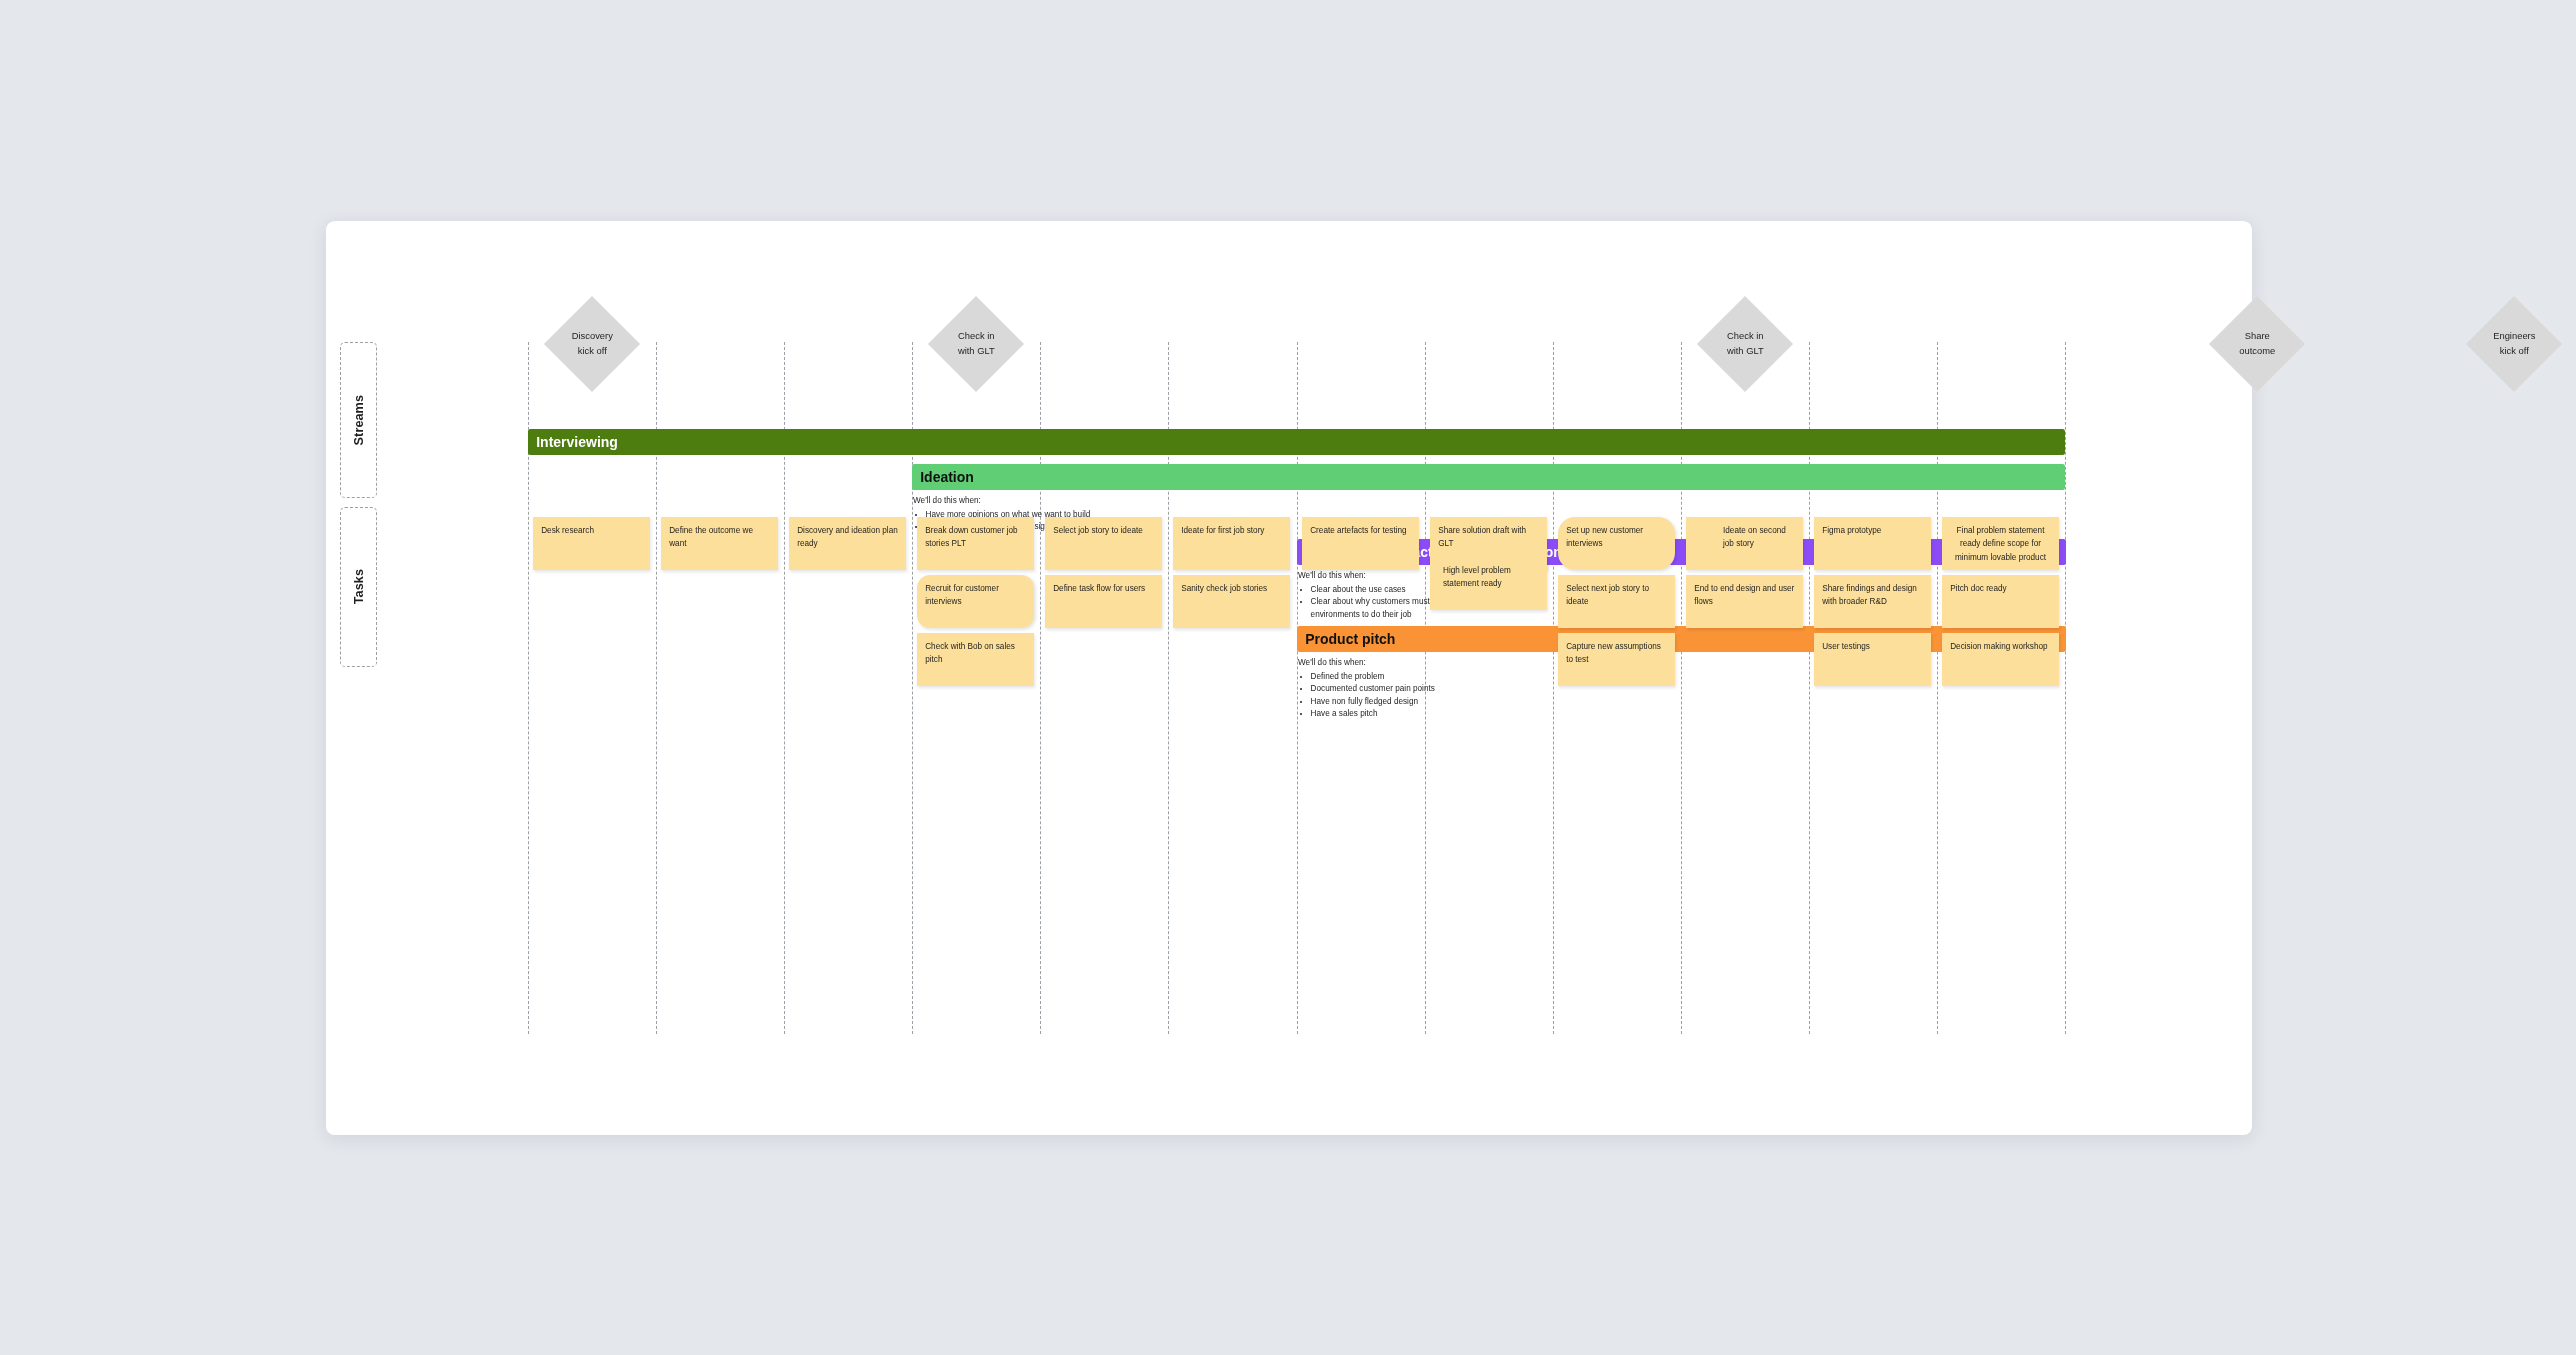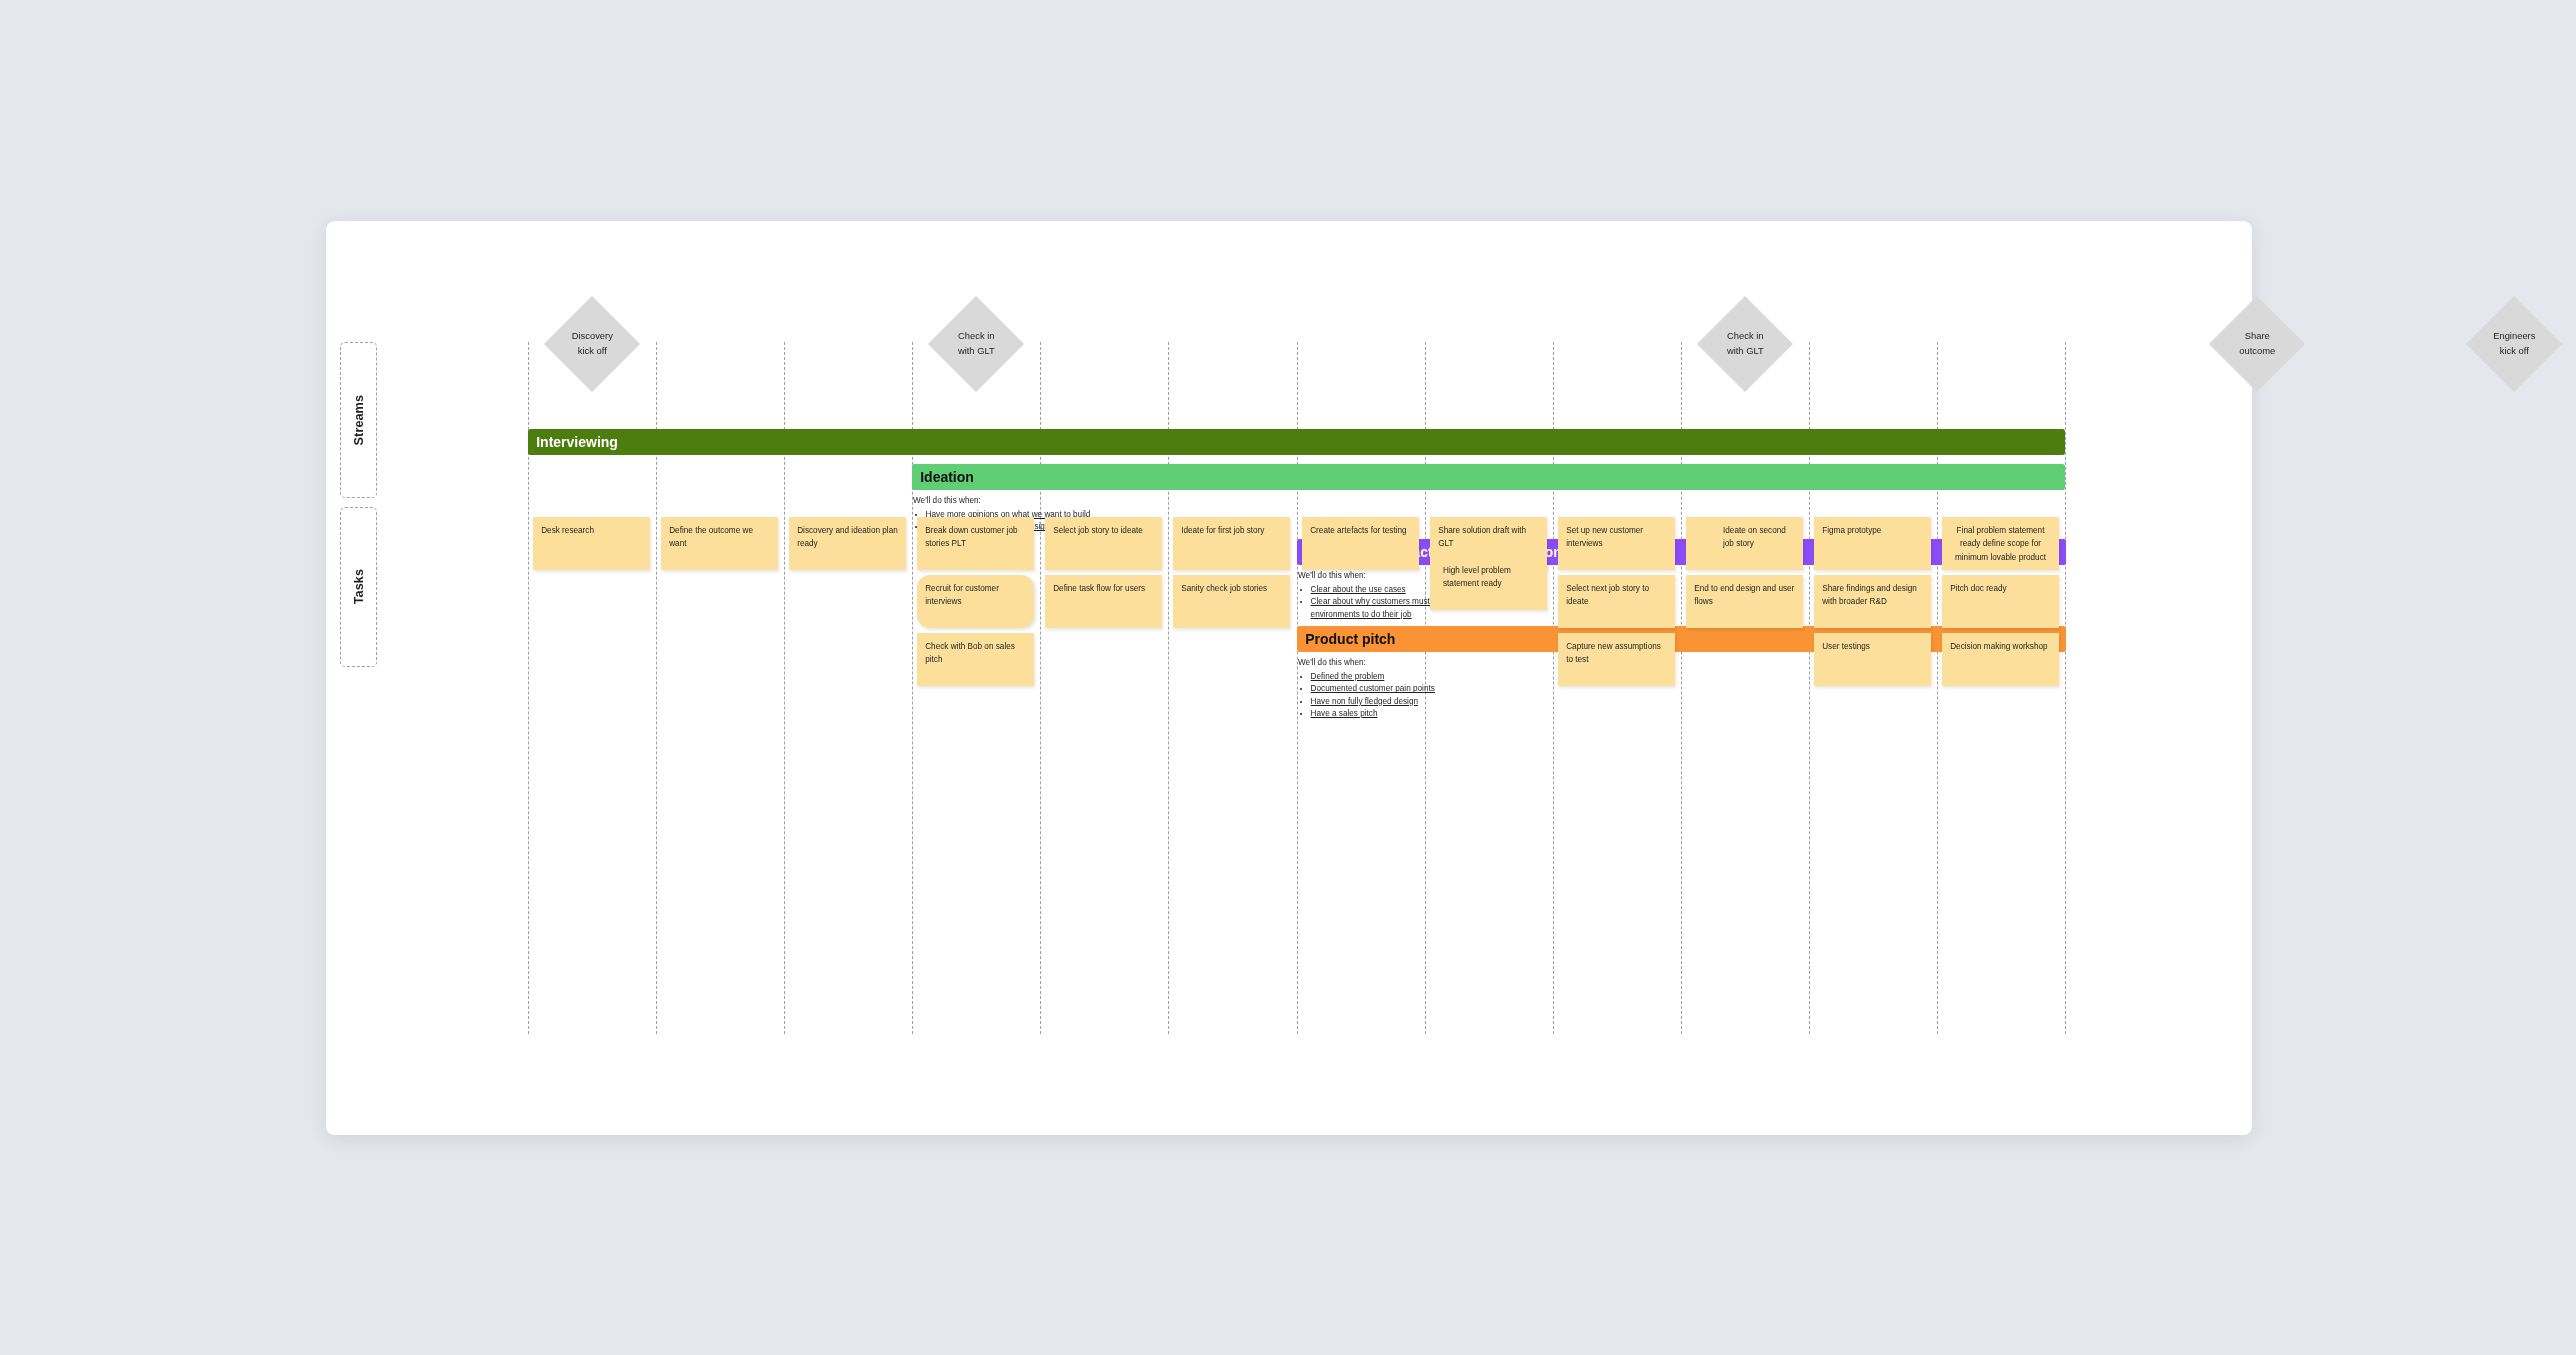--- a/index.html
+++ b/index.html
@@ -60,21 +60,21 @@
     font-size:14px;font-weight:700;line-height:1;
   }
 
   
   .criteria{
     position:absolute;
     font-size:8.2px;color:#1f1f1f;line-height:1.52;
   }
   .criteria .lead{margin:0 0 1.3px 0;}
   .criteria ul{margin:0;padding-left:12.6px;list-style:disc;}
-  .criteria li{margin:0;text-decoration:underline;}
+  .criteria li{margin:0;}
 
   
   .card{
     position:absolute;
     background:#fcdf9b;
     box-shadow:1.3px 1.9px 3.1px rgba(0,0,0,.10);
     box-sizing:border-box;
     padding:7px 8.2px 0 8.2px;
   }
   .card .ctext{
@@ -192,21 +192,21 @@
       </div>
       <div class="card" style="left: 976px; width: 117px; top: 296px; height: 53px;">
         <div class="ctext">Create artefacts for testing</div>
       </div>
       <div class="card" style="left: 1104px; width: 117px; top: 296px; height: 53px;">
         <div class="ctext">Share solution draft with GLT</div>
       </div>
       <div class="card" style="left: 1104px; width: 117px; top: 336px; height: 53px; padding-left: 13px;">
         <div class="ctext">High level problem statement ready</div>
       </div>
-      <div class="card" style="left: 1232px; width: 117px; top: 296px; height: 53px;">
+      <div class="card" style="left: 1232px; width: 117px; top: 296px; height: 53px; border-radius: 17px;">
         <div class="ctext">Set up new customer interviews</div>
       </div>
       <div class="card" style="left: 1232px; width: 117px; top: 354px; height: 53px;">
         <div class="ctext">Select next job story to ideate</div>
       </div>
       <div class="card" style="left: 1232px; width: 117px; top: 412px; height: 53px;">
         <div class="ctext">Capture new assumptions to test</div>
       </div>
       <div class="card" style="left: 1360px; width: 117px; top: 296px; height: 53px; padding-left: 37px;">
         <div class="ctext">Ideate on second job story</div>

